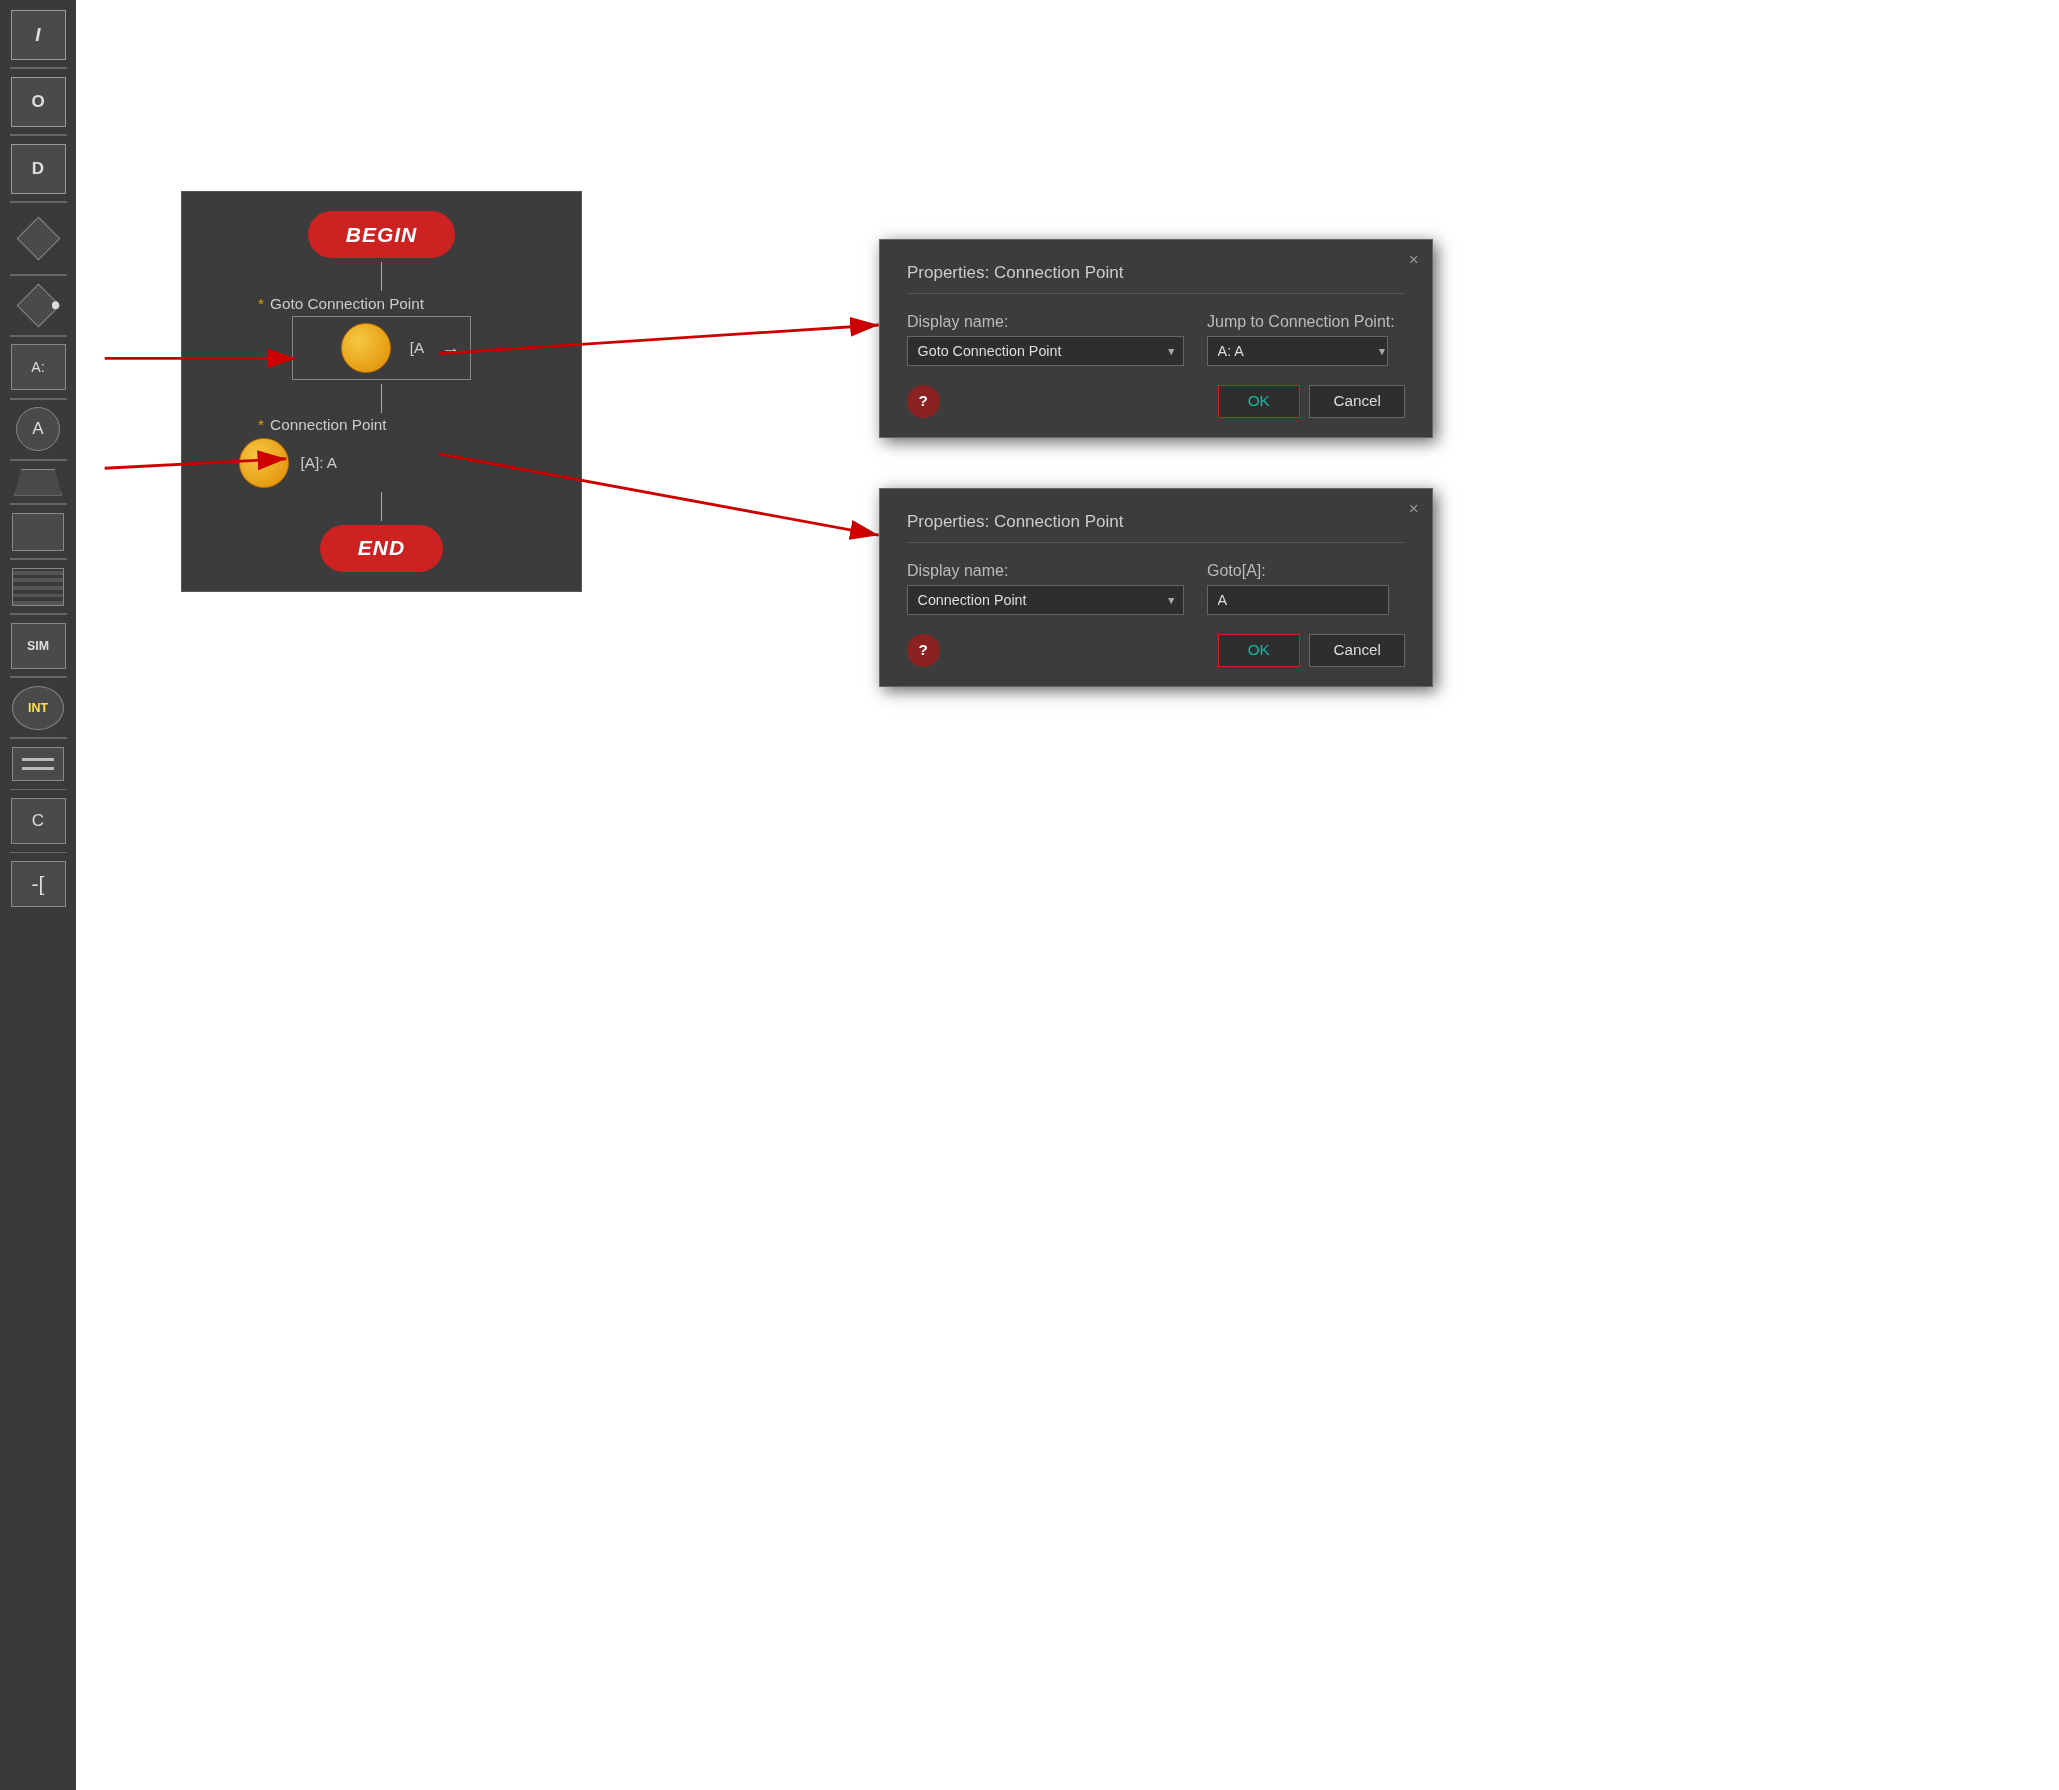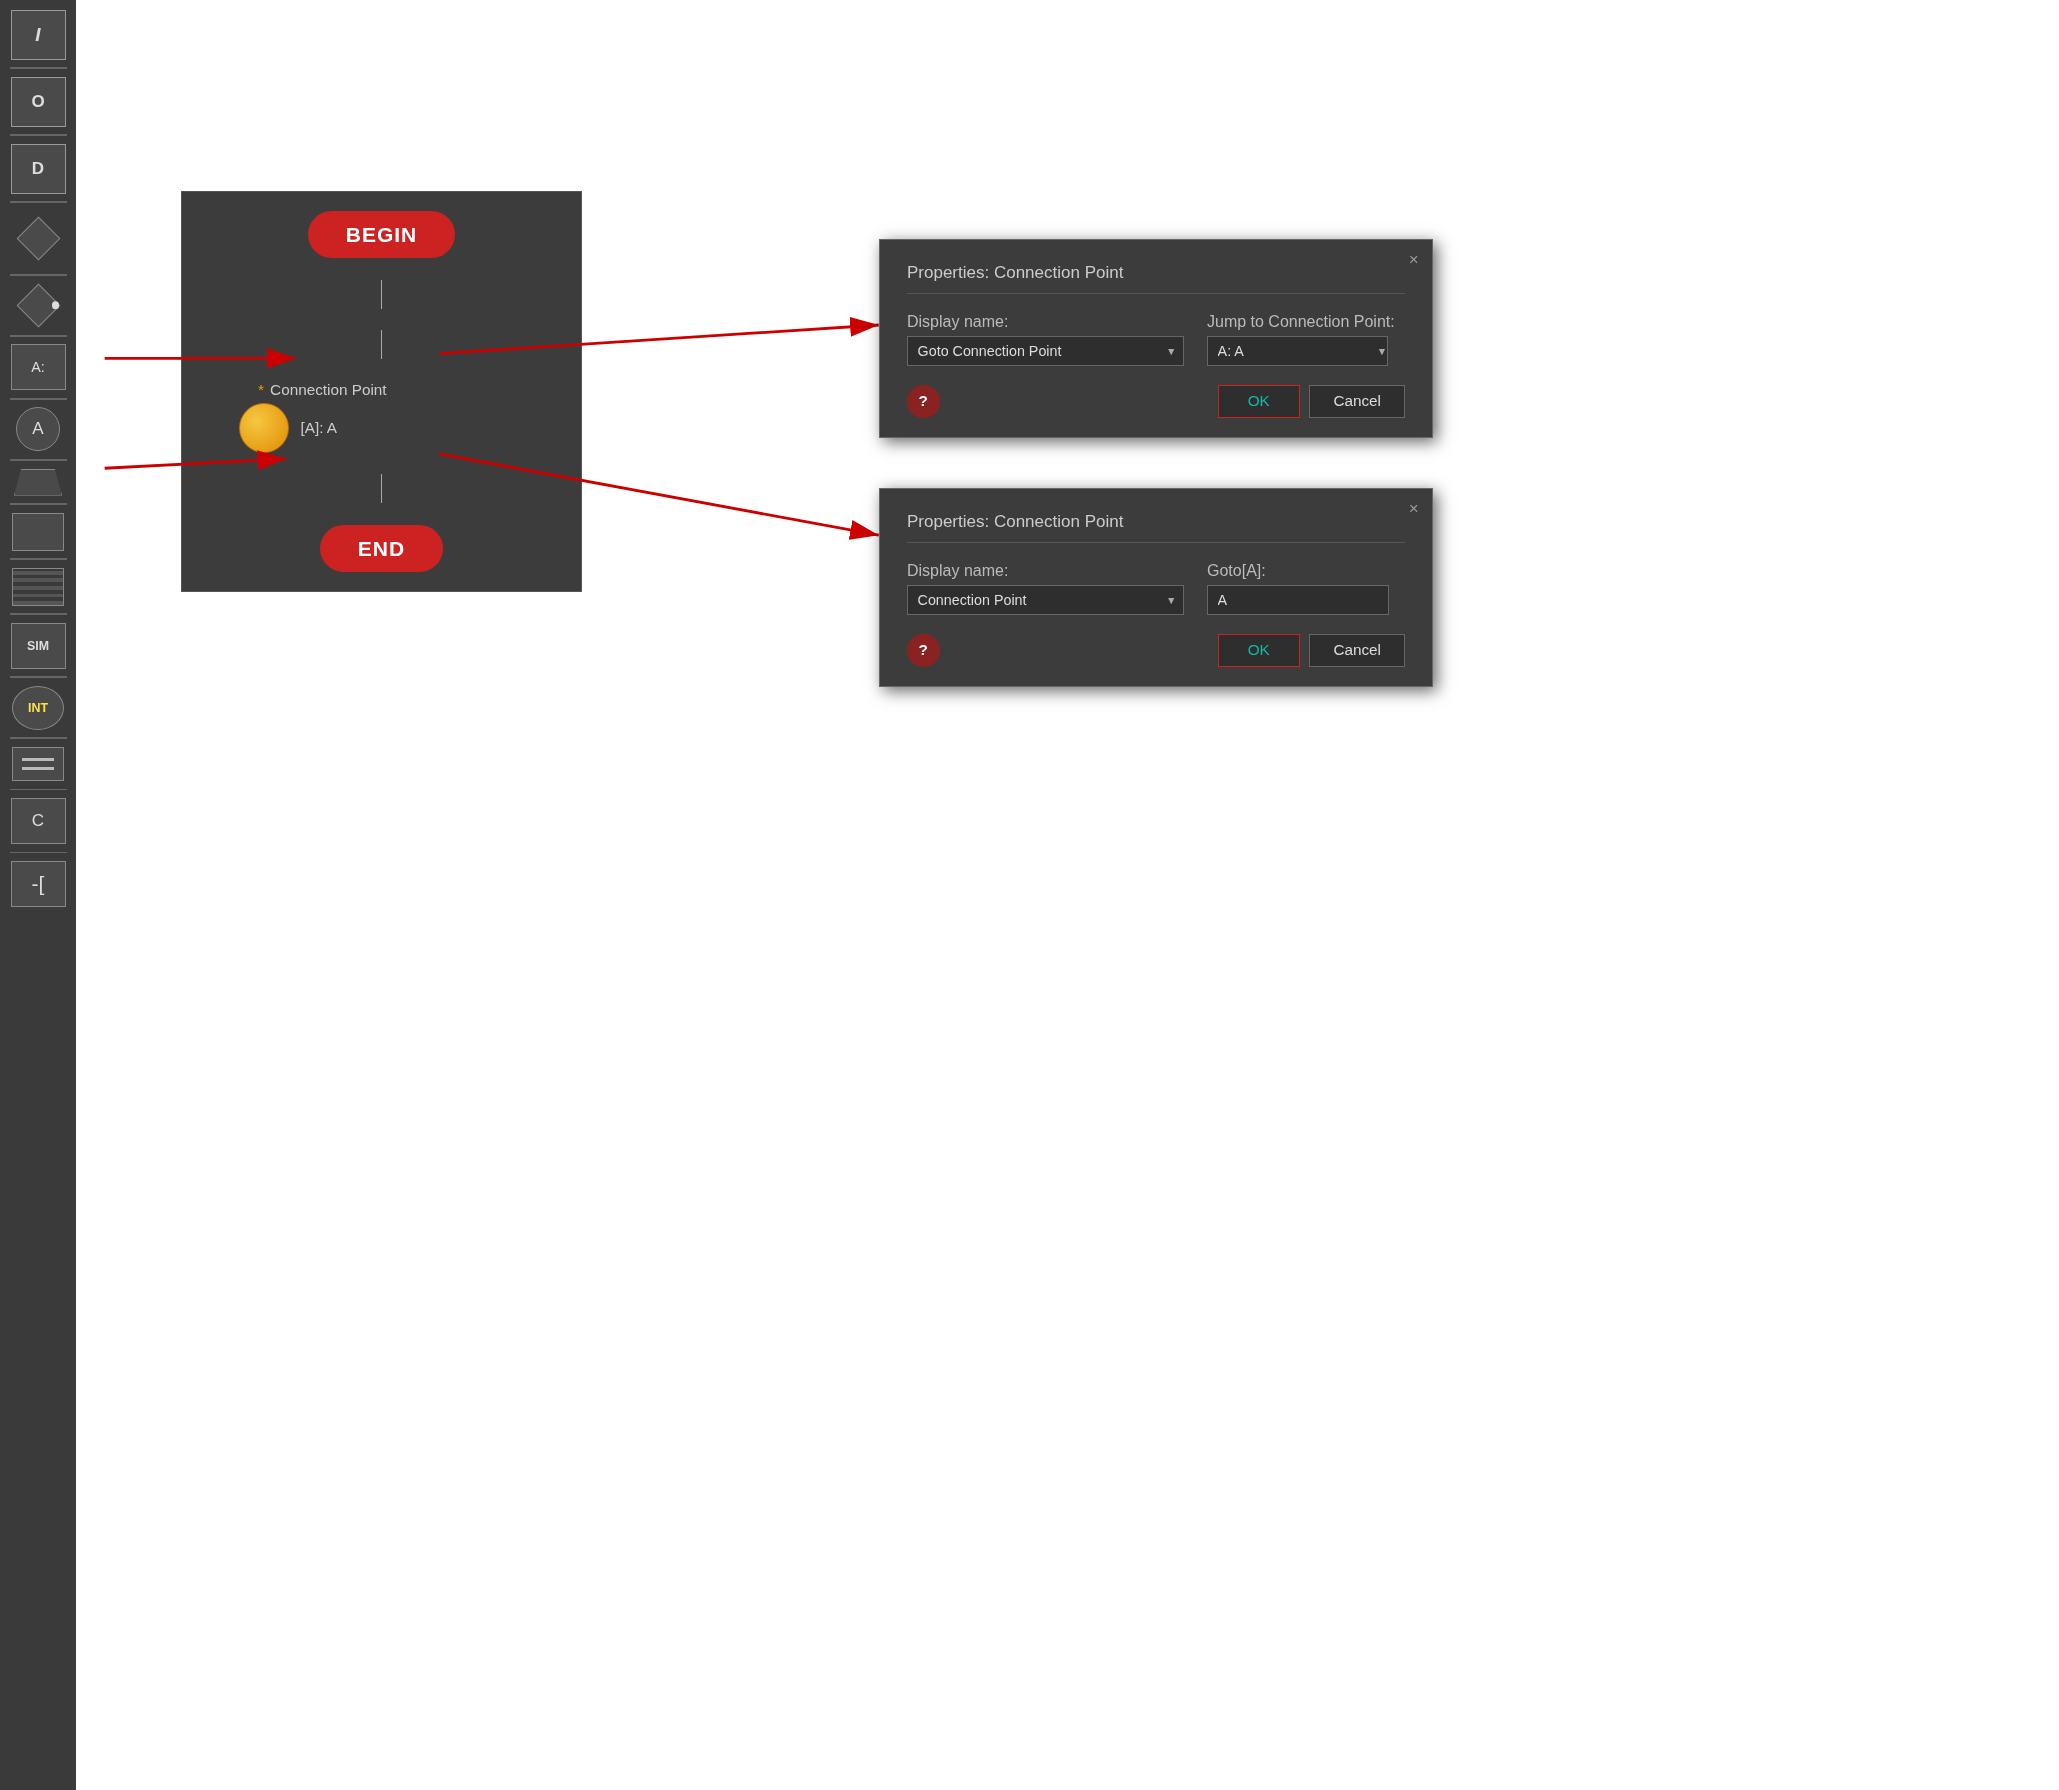--- a/index.html
+++ b/index.html
@@ -76,20 +76,21 @@
     
     .node-begin, .node-end {
       background: #cc2222;
       color: white;
       font-size: 21px;
       font-weight: bold;
       border-radius: 29px;
       padding: 11.5px 38px;
       letter-spacing: 1px;
       text-align: center;
+      font-style: italic;
     }
 
     
     .node-row {
       display: flex;
       flex-direction: column;
       align-items: center;
       width: 100%;
       position: relative;
     }
@@ -464,20 +465,33 @@
 <div class="main-canvas">
 
   <div class="flow-panel">
 
     <div class="node-begin">
       <span>BEGIN</span>
     </div>
 
     <div class="v-line"></div>
 
+    <div class="node-row">
+      <div class="node-label">
+        <span class="asterisk">*</span>
+        <span>Goto Connection Point</span>
+      </div>
+      <div class="highlight-box">
+        <div class="node-circle"></div>
+        <span class="node-circle-label">
+          [<span>A</span>
+        </span>
+        <span class="arrow-right">→</span>
+      </div>
+    </div>
 
     <div class="v-line"></div>
 
     <div class="node-row">
       <div class="node-label">
         <span class="asterisk">*</span>
         <span>Connection Point</span>
       </div>
       <div class="node-circle-row">
         <div class="node-circle"></div>

